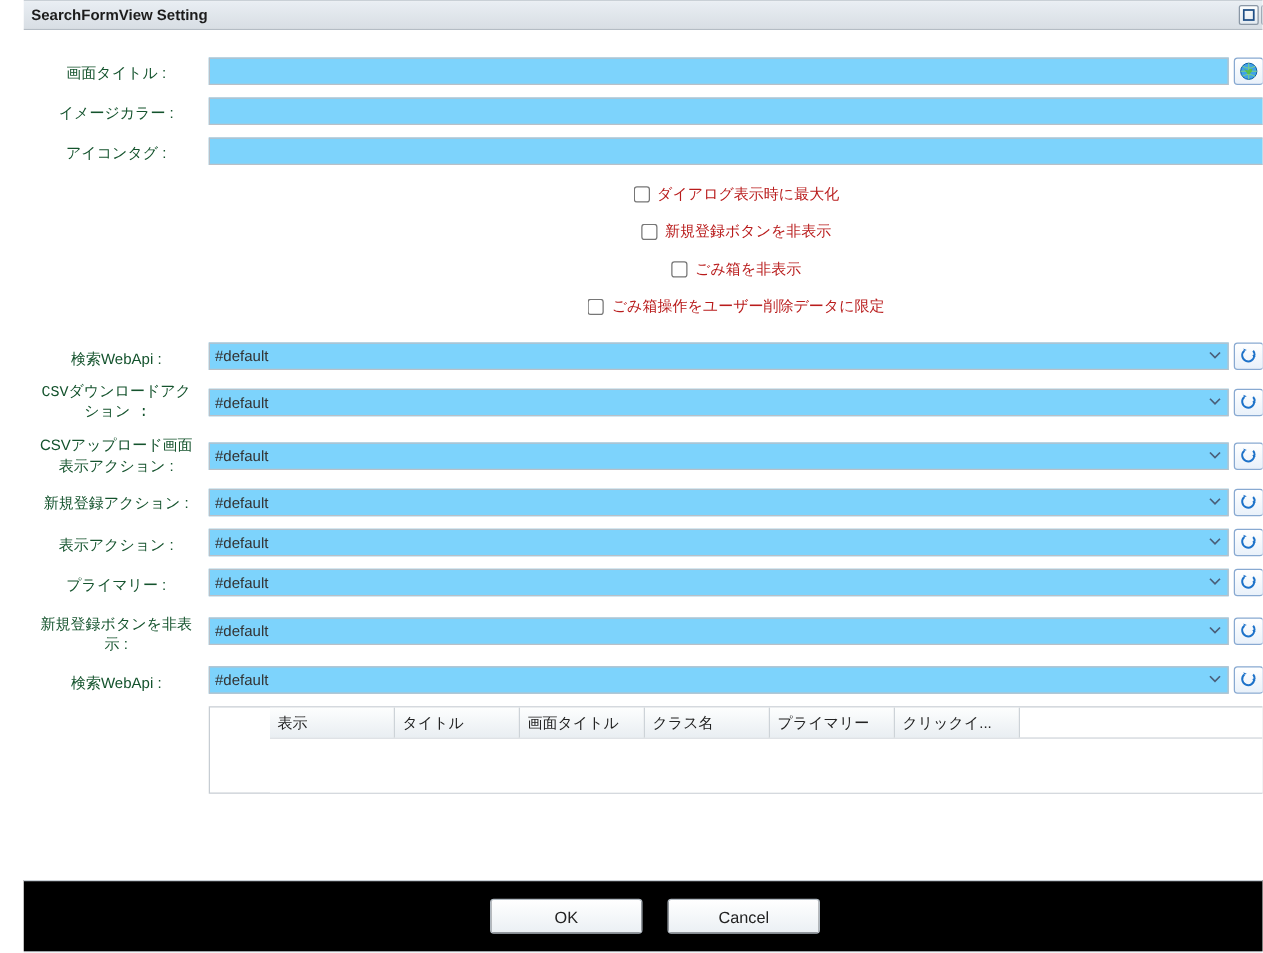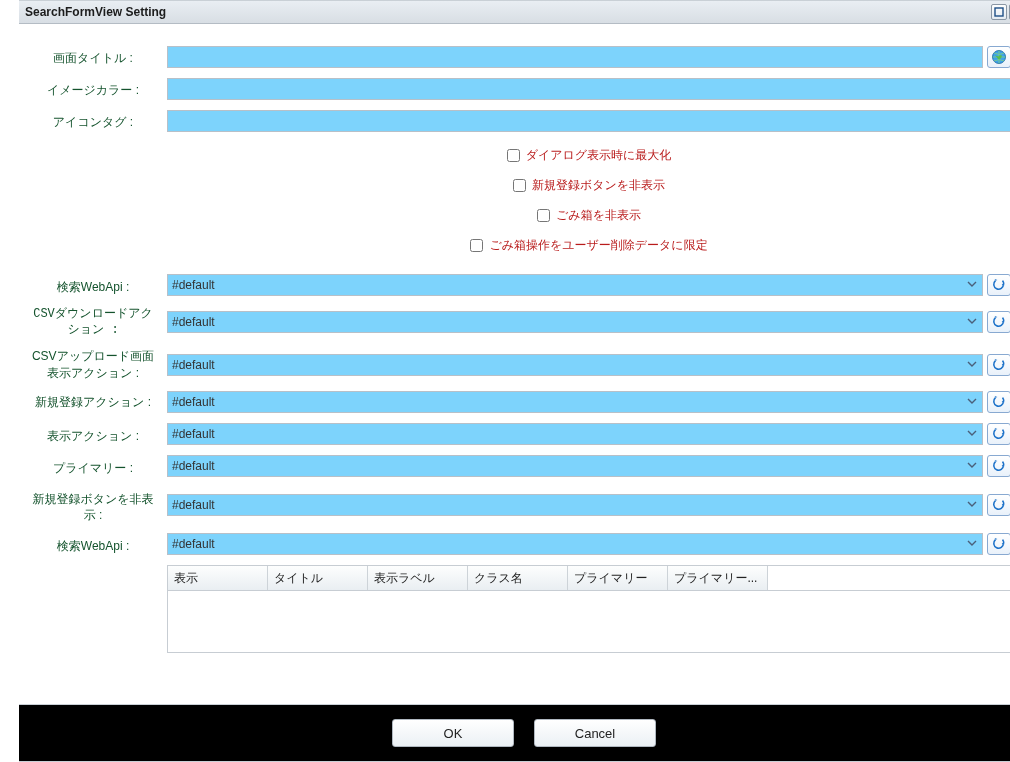--- a/index.html
+++ b/index.html
@@ -148,23 +148,24 @@
     margin: 0 6px 0 0;
     width: 13px;
     height: 13px;
   }
   .checkbox-line span { color: #b91c1c; }
   .checkbox-stack { padding-top: 2px; display:flex; flex-direction:column;}
   .grid {
     border: 1px solid #c7cdd3;
     background: #fff;
     flex: 1;
-    height: 88px;
+    height: 70px;
     box-sizing: border-box;
     overflow: hidden;
+    padding-left: 48px;
   }
   .grid-header {
     display: flex;
     height: 24px;
     border-bottom: 1px solid #c7cdd3;
   }
   .grid-header .gh {
     flex: 0 0 100px;
     height: 100%;
     box-sizing: border-box;
@@ -441,24 +442,24 @@
         </div>
       </div>
 
       <div class="row">
         <div class="label"></div>
         <div class="field">
           <div class="grid">
             <div class="grid-header">
               <div class="gh">表示</div>
               <div class="gh">タイトル</div>
-              <div class="gh">表示ラベル</div>
+              <div class="gh">画面タイトル</div>
               <div class="gh">クラス名</div>
               <div class="gh">プライマリー</div>
-              <div class="gh">プライマリー...</div>
+              <div class="gh">クリックイ...</div>
             </div>
             <div class="grid-body"></div>
           </div>
         </div>
       </div>
 
       <div style="height:6px"></div>
     </div>
   </div>
 

